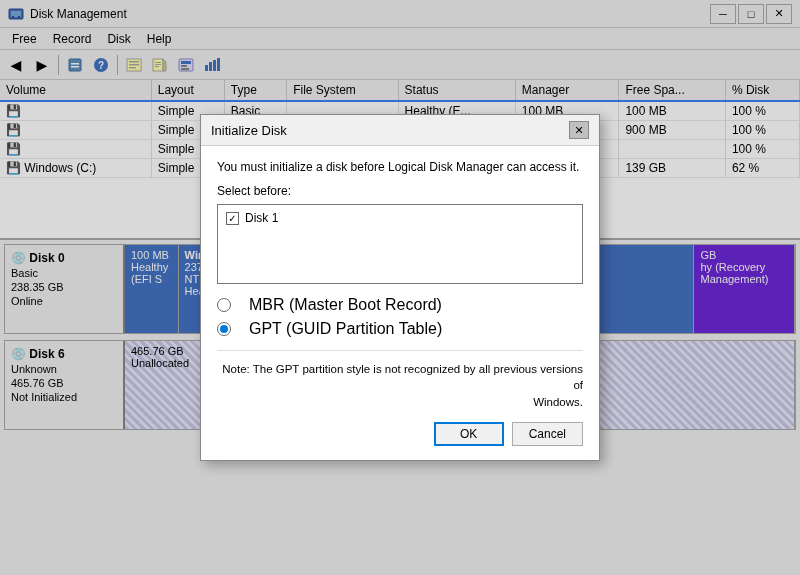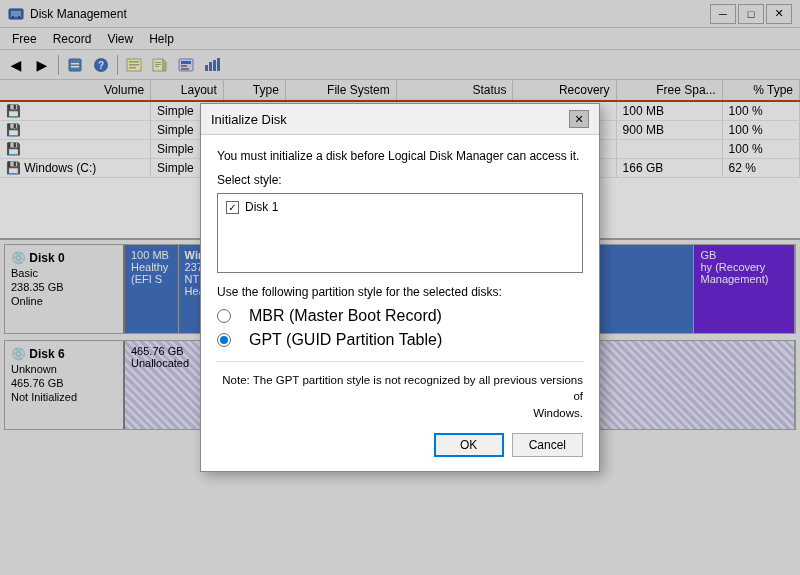--- a/index.html
+++ b/index.html
@@ -102,23 +102,23 @@
       height: 160px;
       overflow-y: auto;
     }
     table {
       width: 100%;
       border-collapse: collapse;
     }
     th {
       background: #f0f0f0;
       border-right: 1px solid #ccc;
-      border-bottom: 2px solid #c2410c;
+      border-bottom: 2px solid #3b82f6;
       padding: 3px 6px;
-      text-align: right;
+      text-align: left;
       font-weight: normal;
       font-size: 12px;
       white-space: nowrap;
       position: sticky;
       top: 0;
     }
     td {
       border-right: 1px solid #e0e0e0;
       border-bottom: 1px solid #e8e8e8;
       padding: 2px 6px;
@@ -330,21 +330,21 @@
   <div class="title-bar-controls">
     <button class="title-bar-btn">─</button>
     <button class="title-bar-btn">□</button>
     <button class="title-bar-btn">✕</button>
   </div>
 </div>
 
 <div class="menu-bar">
   <span class="menu-item">Free</span>
   <span class="menu-item">Record</span>
-  <span class="menu-item">View</span>
+  <span class="menu-item">Disk</span>
   <span class="menu-item">Help</span>
 </div>
 
 <div class="toolbar">
   <button class="toolbar-btn">◀</button>
   <button class="toolbar-btn">▶</button>
   <div class="toolbar-sep"></div>
   <button class="toolbar-btn">
     <svg width="16" height="16" viewBox="0 0 16 16">
         <rect x="2" y="2" width="12" height="12" rx="1" fill="#6090c0" stroke="#4070a0"></rect>
@@ -398,23 +398,23 @@
 
   <div class="table-area">
     <table>
       <thead>
         <tr>
           <th>Volume</th>
           <th>Layout</th>
           <th>Type</th>
           <th>File System</th>
           <th>Status</th>
-          <th>Recovery</th>
+          <th>Manager</th>
           <th>Free Spa...</th>
-          <th>% Type</th>
+          <th>% Disk</th>
         </tr>
       </thead>
       <tbody id="table-body">
           <tr>
             <td><span style="color:#888">💾</span></td>
             <td>Simple</td>
             <td>Basic</td>
             <td></td>
             <td>Healthy (E...</td>
             <td>100 MB</td>
@@ -441,21 +441,21 @@
             <td></td>
             <td>100 %</td>
           </tr>
           <tr>
             <td>💾 Windows (C:)</td>
             <td>Simple</td>
             <td>Basic</td>
             <td>NTFS</td>
             <td>Healthy (B...</td>
             <td>237.35 GB</td>
-            <td>166 GB</td>
+            <td>139 GB</td>
             <td>62 %</td>
           </tr>
         </tbody>
     </table>
   </div>
 
   <div class="disk-area">
 
     <div class="disk-row">
       <div class="disk-info">
@@ -500,28 +500,27 @@
 </div>
 
 <div class="modal-overlay">
   <div class="modal">
     <div class="modal-title-bar">
       <span class="modal-title">Initialize Disk</span>
       <button class="modal-close">✕</button>
     </div>
     <div class="modal-body">
       <p class="modal-description">You must initialize a disk before Logical Disk Manager can access it.</p>
-      <p class="modal-label">Select style:</p>
+      <p class="modal-label">Select before:</p>
       <div class="disk-list-box">
         <div class="disk-list-item">
           <div class="checkbox">✓</div>
           <span>Disk 1</span>
         </div>
       </div>
-      <p class="partition-style-label">Use the following partition style for the selected disks:</p>
       <div class="radio-group">
         <div class="radio-item">
           <div class="radio-outer"></div>
           <span>MBR (Master Boot Record)</span>
         </div>
         <div class="radio-item">
           <div class="radio-outer">
             <div class="radio-inner"></div>
           </div>
           <span>GPT (GUID Partition Table)</span>

